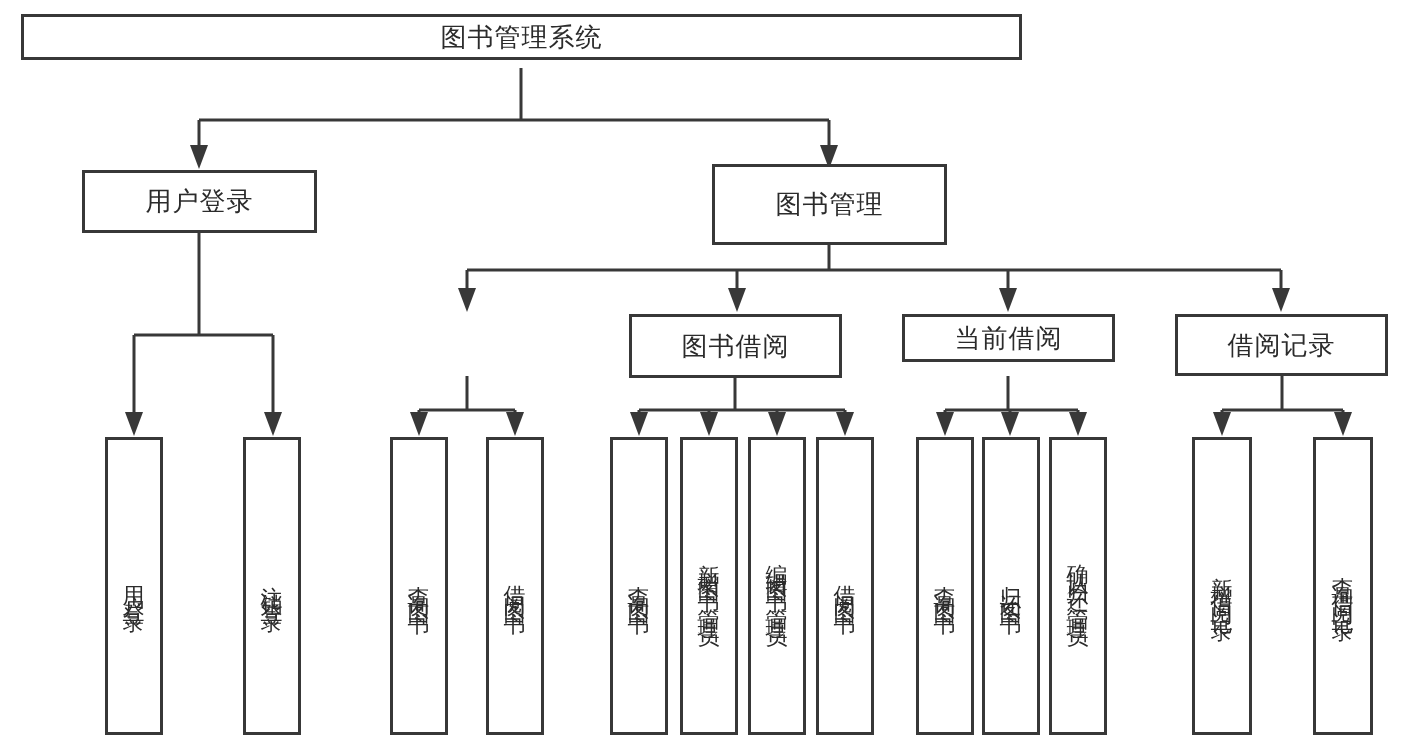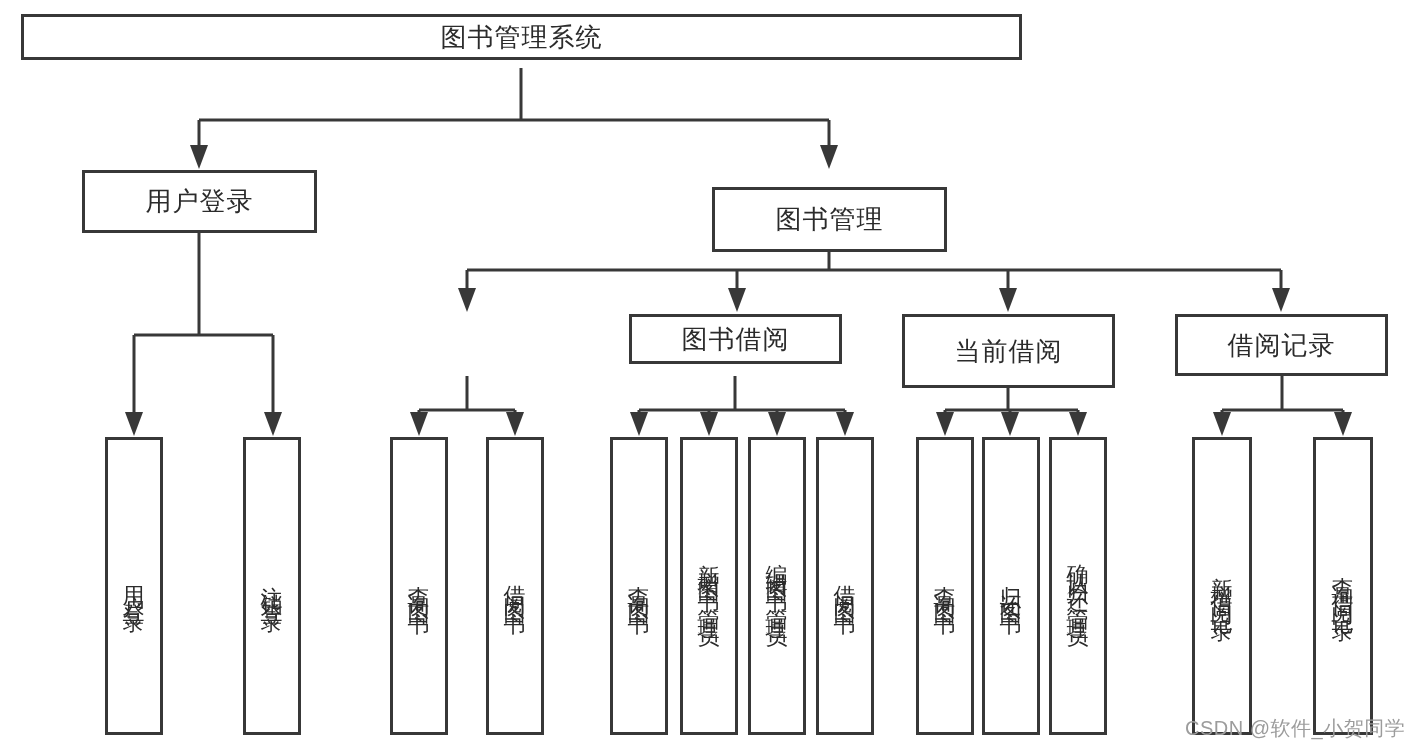--- a/index.html
+++ b/index.html
@@ -24,24 +24,24 @@
   .vbox span{
     writing-mode:vertical-rl;
     text-orientation:mixed;
     font-size:22px;
     letter-spacing:9px;
     line-height:1.05;
     color:#2b2b2b;
   }
   .root{left:21px;top:14px;width:1001px;height:46px;}
   .n-user-login{left:82px;top:170px;width:235px;height:63px;}
-  .n-book-mgmt{left:712px;top:187px;width:235px;height:65px;}
+  .n-book-mgmt{left:712px;top:164px;width:235px;height:81px;}
   .n-new-book{left:361px;top:314px;width:213px;height:62px;}
-  .n-book-borrow{left:629px;top:314px;width:213px;height:50px;}
-  .n-cur-borrow{left:902px;top:314px;width:213px;height:74px;}
+  .n-book-borrow{left:629px;top:314px;width:213px;height:64px;}
+  .n-cur-borrow{left:902px;top:314px;width:213px;height:48px;}
   .n-rec-borrow{left:1175px;top:314px;width:213px;height:62px;}
   .leaf{top:437px;height:298px;width:58px;}
   .l-g1a{left:105px;} .l-g1b{left:243px;}
   .l-g2a{left:390px;} .l-g2b{left:486px;}
   .l-g3a{left:610px;} .l-g3b{left:680px;} .l-g3c{left:748px;} .l-g3d{left:816px;}
   .l-g4a{left:916px;} .l-g4b{left:982px;} .l-g4c{left:1049px;}
   .l-g5a{left:1192px;width:60px;} .l-g5b{left:1313px;width:60px;}
   .watermark{
     position:absolute;left:1185px;top:715px;z-index:5;
     font-size:20px;color:#9c9c9c;white-space:nowrap;
@@ -149,15 +149,14 @@
     <span>确认归还（管理员）</span>
   </div>
 
   <div class="node vbox leaf l-g5a">
     <span>新增借阅记录</span>
   </div>
   <div class="node vbox leaf l-g5b">
     <span>查询借阅记录</span>
   </div>
 
-  <div class="watermark">CSDN @软件_小贺同学</div>
 
 </div>
 
 </body></html>

